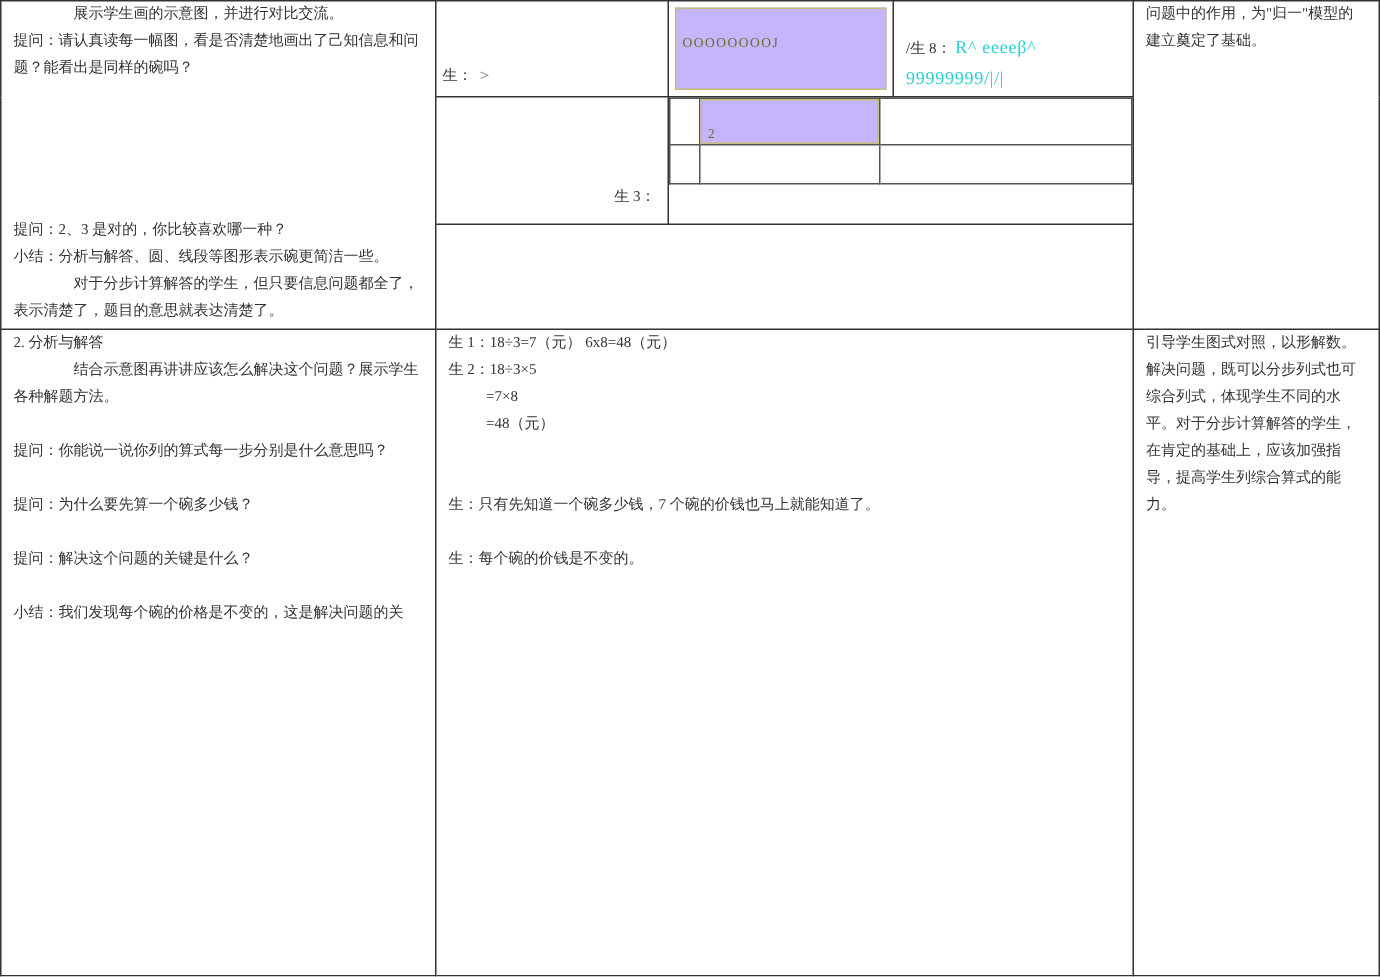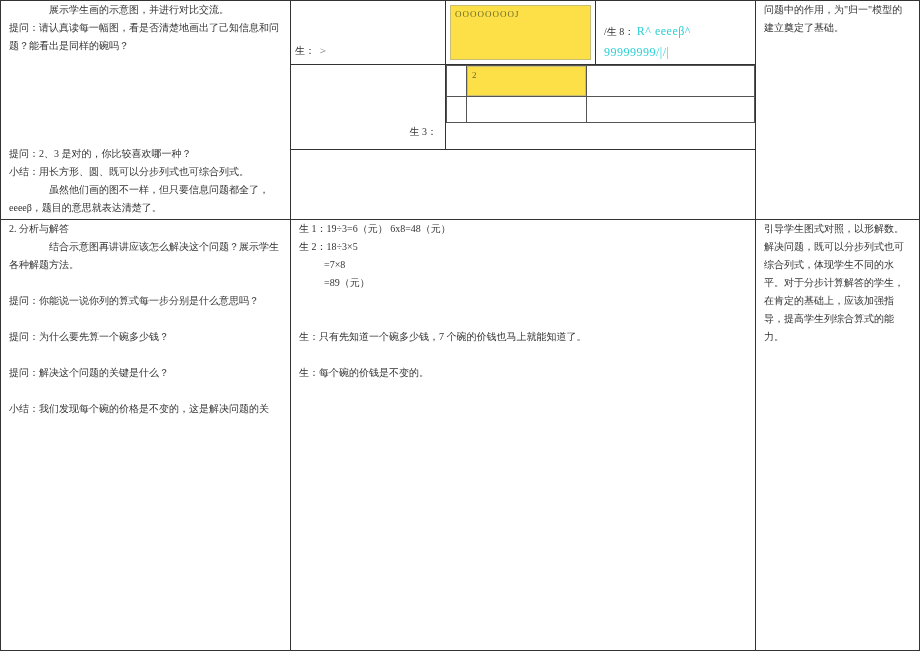--- a/index.html
+++ b/index.html
@@ -37,24 +37,24 @@
   .c-s4     { width: 120px; }
   .c-s6     { width: 130px; }
   .c-right  { width: auto; }
 
   .indent   { text-indent: 4em; display: block; }
   .block    { display: block; }
 
   .yellow-area {
     position: relative;
     height: 55px;
-    background: #fde047;
+    background: #c4b5fd;
     border: 1px solid #c7bd74;
     box-sizing: border-box;
-    padding: 0 4px;
+    padding: 14px 4px;
     font-size: 9px;
     color: #6b6b2b;
     letter-spacing: 1px;
   }
   .deco-text {
     color: #29d0d6;
     font-size: 12px;
     letter-spacing: 0.5px;
   }
 
@@ -96,22 +96,22 @@
     <col class="c-right">
   </colgroup>
 
   <tbody>
         <tr>
     <td rowspan="3">
       <span class="indent">展示学生画的示意图，并进行对比交流。</span>
       <span class="block">提问：请认真读每一幅图，看是否清楚地画出了己知信息和问题？能看出是同样的碗吗？</span>
       <br><br><br><br><br>
       <span class="block">提问：2、3 是对的，你比较喜欢哪一种？</span>
-      <span class="block">小结：用长方形、圆、既可以分步列式也可综合列式。</span>
-      <span class="indent">虽然他们画的图不一样，但只要信息问题都全了，eeeeβ，题目的意思就表达清楚了。</span>
+      <span class="block">小结：分析与解答、圆、线段等图形表示碗更简洁一些。</span>
+      <span class="indent">对于分步计算解答的学生，但只要信息问题都全了，表示清楚了，题目的意思就表达清楚了。</span>
     </td>
 
     <td colspan="2" class="stu-cell" style="height:60px; padding:0;">
 
       <span class="label">
         <span>生：</span>
         <span class="arrow">＞</span>
       </span>
     </td>
     <td colspan="2" style="padding:4px;">
@@ -168,24 +168,24 @@
       <span class="block">提问：你能说一说你列的算式每一步分别是什么意思吗？</span>
       <br>
       <span class="block">提问：为什么要先算一个碗多少钱？</span>
       <br>
       <span class="block">提问：解决这个问题的关键是什么？</span>
       <br>
       <span class="block">小结：我们发现每个碗的价格是不变的，这是解决问题的关</span>
     </td>
 
     <td colspan="6">
-      <span class="block">生 1：19÷3=6（元）      6x8=48（元）</span>
+      <span class="block">生 1：18÷3=7（元）      6x8=48（元）</span>
       <span class="block">生 2：18÷3×5</span>
       <span class="block" style="white-space:pre;">          =7×8</span>
-      <span class="block" style="white-space:pre;">          =89（元）</span>
+      <span class="block" style="white-space:pre;">          =48（元）</span>
       <br><br>
       <span class="block">生：只有先知道一个碗多少钱，7 个碗的价钱也马上就能知道了。</span>
       <br>
       <span class="block">生：每个碗的价钱是不变的。</span>
     </td>
 
     <td>
       <span class="block">引导学生图式对照，以形解数。解决问题，既可以分步列式也可综合列式，体现学生不同的水平。对于分步计算解答的学生，在肯定的基础上，应该加强指导，提高学生列综合算式的能力。</span>
     </td>
   </tr>

